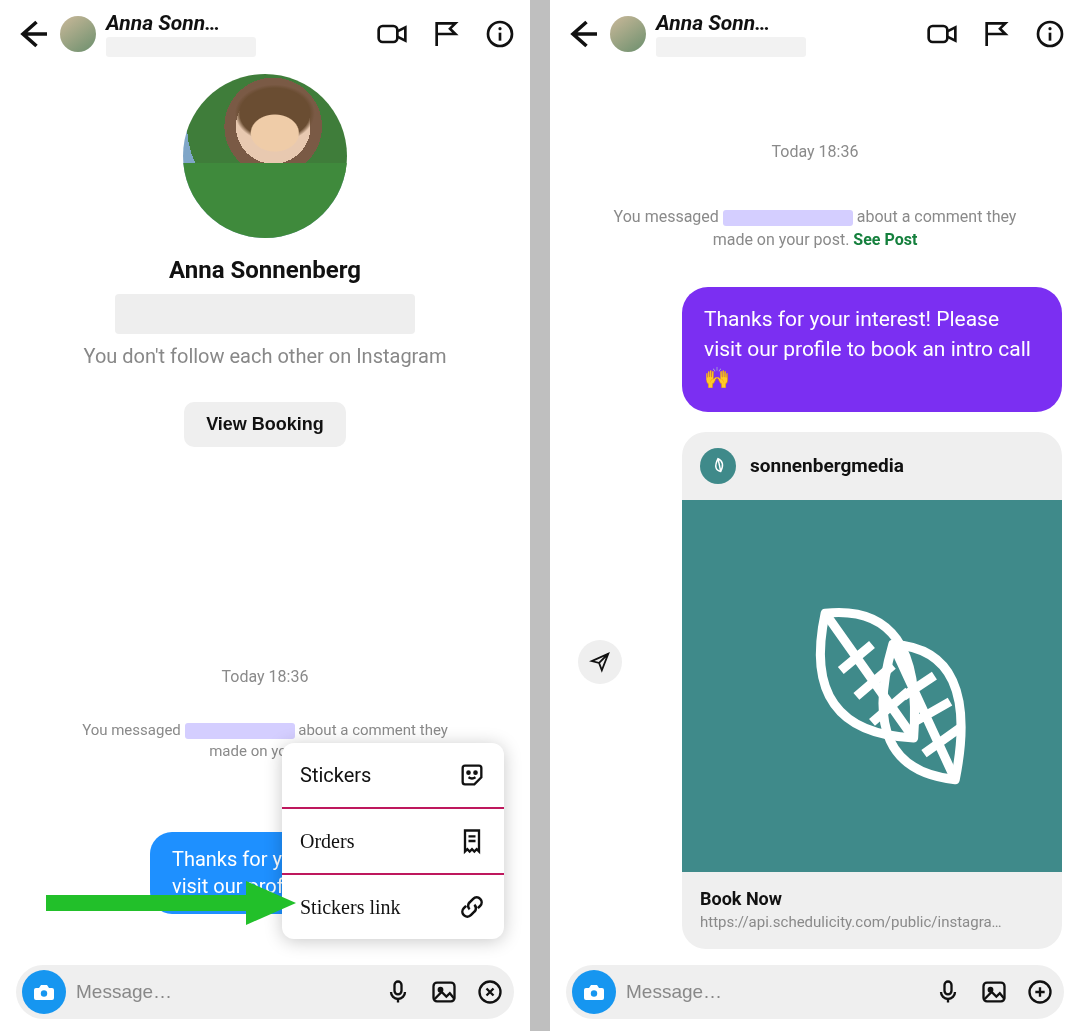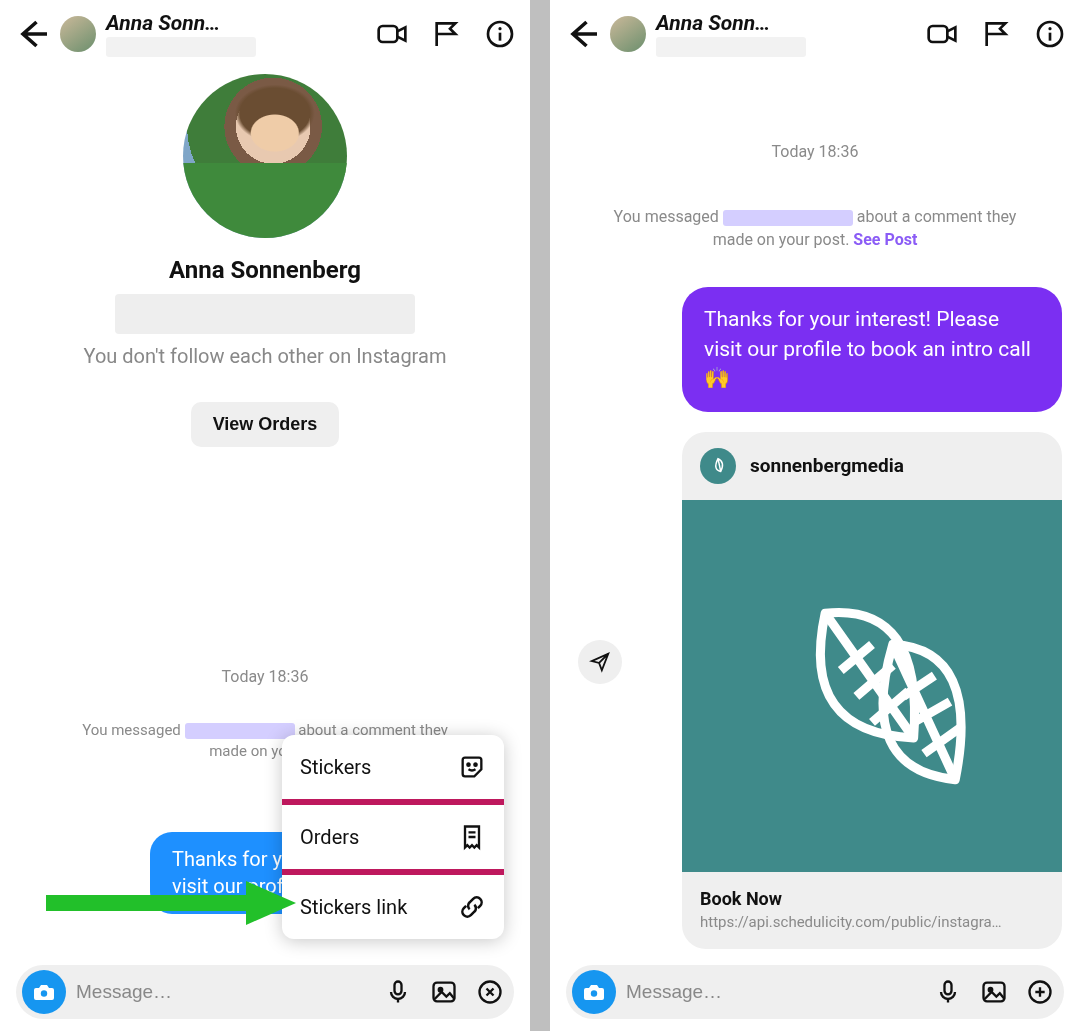--- a/index.html
+++ b/index.html
@@ -85,21 +85,21 @@
   .popover {
     position:absolute; left:282px; bottom:92px; width:222px;
     background:#fff; border-radius:12px;
     box-shadow: 0 2px 18px rgba(0,0,0,.22);
     overflow:hidden;
   }
   .pop-item {
     display:flex; align-items:center; justify-content:space-between;
     padding: 18px 18px; font-size:20px; color:#111; cursor:pointer;
   }
-  .pop-item + .pop-item { border-top:6px solid #be185d; }
+  .pop-item + .pop-item { border-top:2px solid #be185d;font-family:Liberation Serif, serif; }
   .pop-item svg { width:28px; height:28px; }
 
   
   .green-arrow {
     position:absolute; left:46px; bottom:106px; width:250px; height:44px;
   }
 
   
   .composer {
     position:absolute; bottom:12px; left:16px; right:16px;
@@ -118,21 +118,21 @@
   .comp-icons { display:flex; gap:18px; align-items:center; }
   .comp-icons svg { width:28px; height:28px; }
 
   
   .right-scroll { flex:1; overflow:hidden; display:flex; flex-direction:column; padding: 0 18px 80px 18px; }
   .timestamp-right { text-align:center; color:#8a8a8a; font-size:16px; margin-top: 82px; }
   .you-msg-right {
     color:#8a8a8a; font-size:16px; text-align:center; margin-top: 44px; line-height:1.45;
   }
   .you-msg-right .blur { display:inline-block; width:130px; height:16px; background:#d4ceff; border-radius:3px; vertical-align:middle; }
-  .you-msg-right b { color:#8b5cf6; font-weight:700; }
+  .you-msg-right b { color:#15803d; font-weight:700; }
 
   .bubble-purple {
     align-self:flex-end;
     background:#7b2ff2; color:#fff; border-radius:26px;
     padding:18px 22px; font-size:21px; max-width:380px; line-height:1.4;
     margin-top: 36px;
   }
 
   .card {
     align-self:flex-end;
@@ -193,21 +193,21 @@
           <path d="M12 11 V17"></path>
         </svg>
     </div>
   </div>
 
   <div class="profile-block">
     <div class="big-avatar"></div>
     <div class="profile-name">Anna Sonnenberg</div>
     <div class="profile-blur"></div>
     <div class="follow-text">You don't follow each other on Instagram</div>
-    <button class="view-profile-btn">View Orders</button>
+    <button class="view-profile-btn">View Booking</button>
   </div>
 
   <div class="timestamp-left">Today 18:36</div>
 
   <div class="you-msg-left">
     <span>You messaged </span><span class="blur"></span><span> about a comment they</span><br>
     <span>made on your po</span>
   </div>
 
   <div class="bubble-blue">

